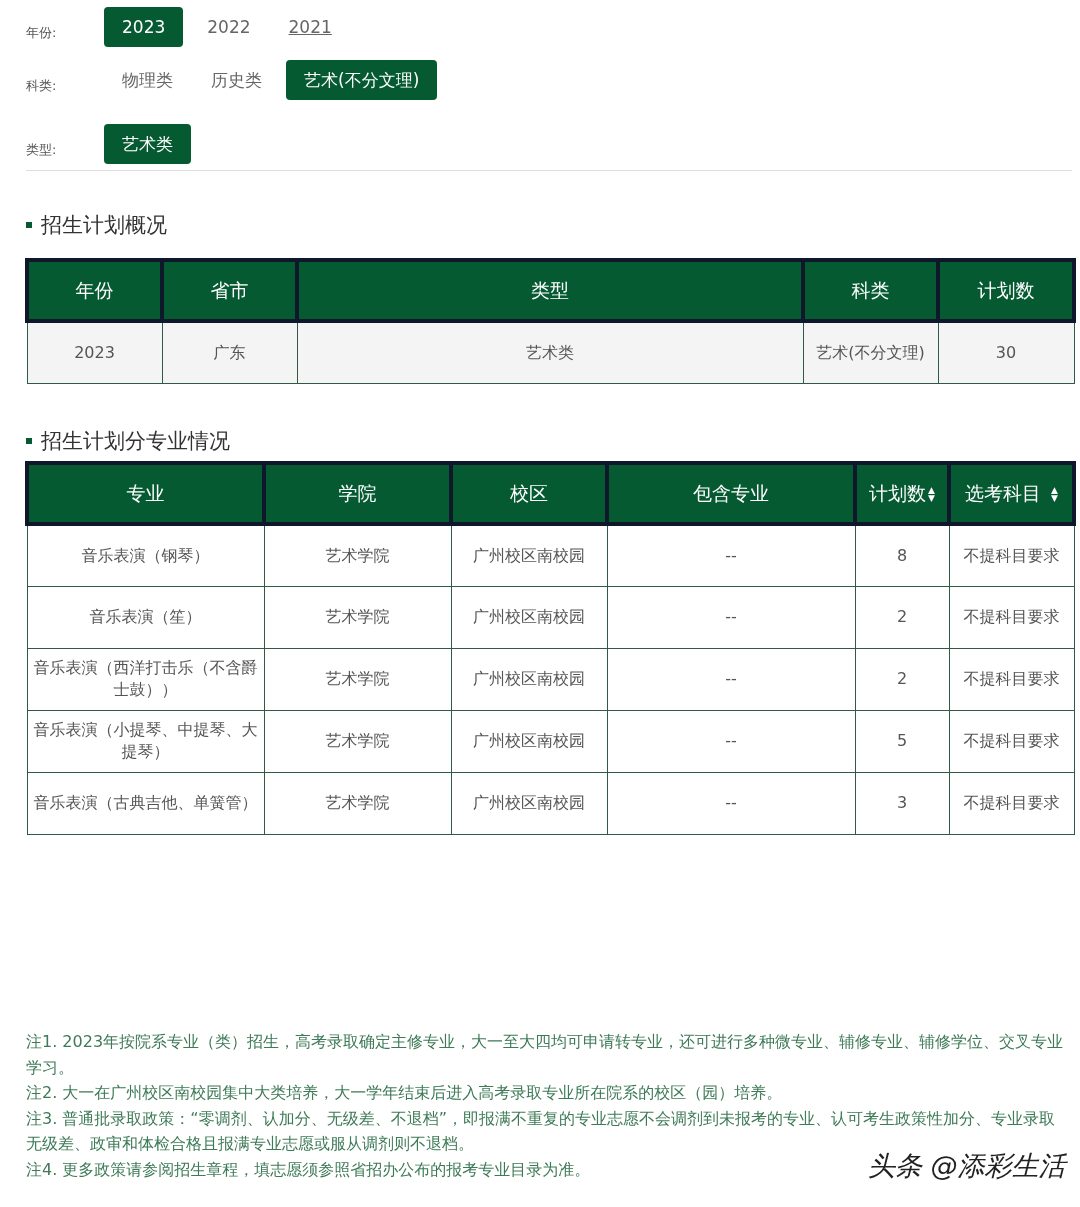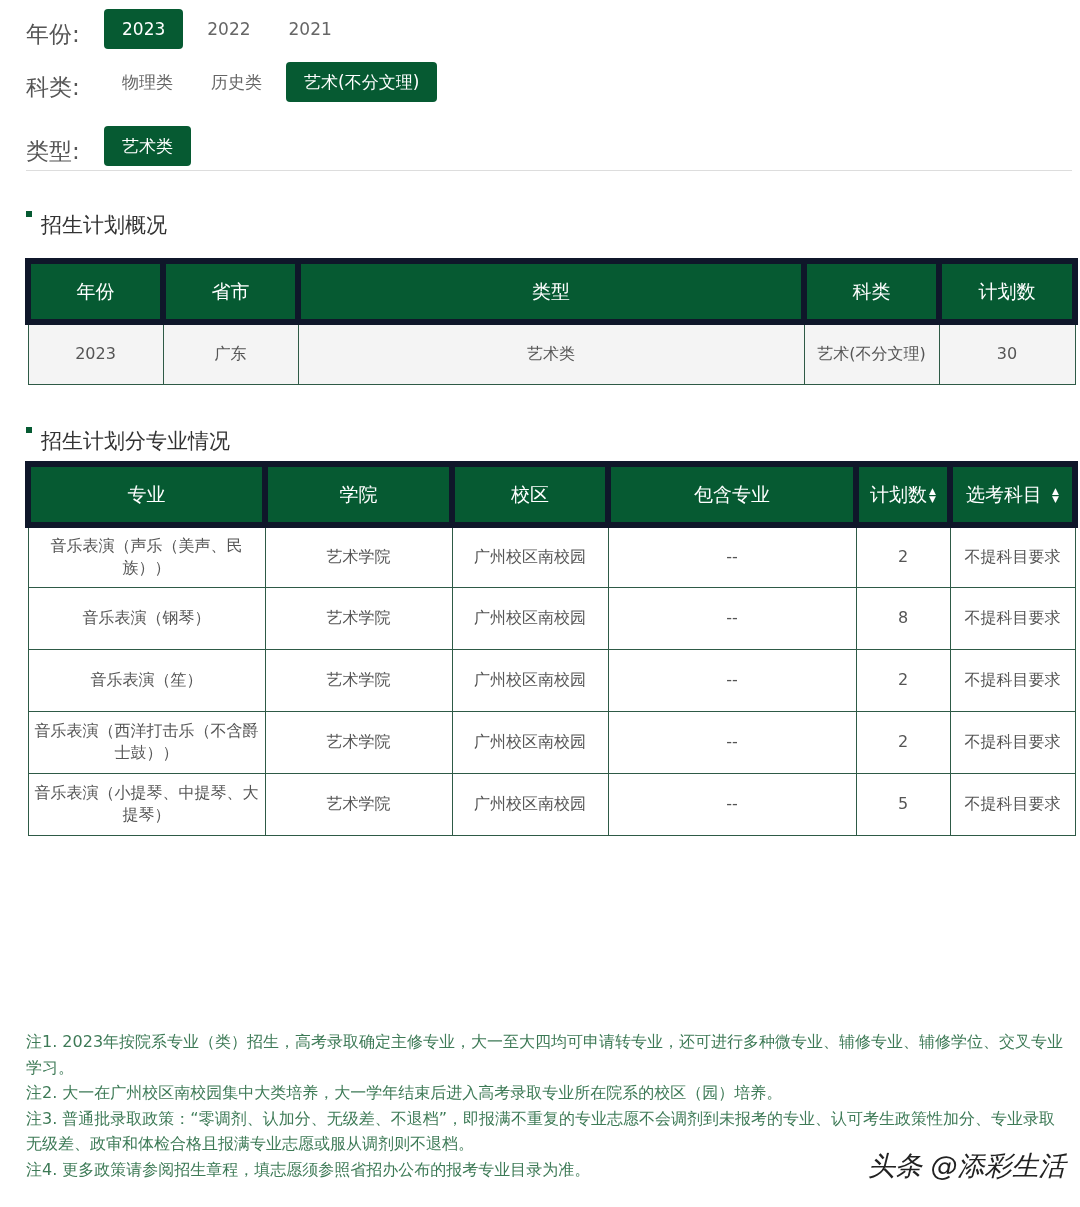--- a/index.html
+++ b/index.html
@@ -1,30 +1,30 @@
 <!DOCTYPE html>
 <html><head>
   <meta charset="utf-8">
   <style>
     * { box-sizing: border-box; margin: 0; padding: 0; }
     html, body { width: 1080px; height: 1207px; background: #ffffff; overflow: hidden; }
     body { font-family: "DejaVu Sans", "Liberation Sans", sans-serif; color: #444; position: relative; }
 
     .filter-row { position: absolute; left: 26px; display: flex; align-items: center; }
-    .filter-label { font-size: 23px; color: #555; width: 78px; margin-top: 12px; }
+    .filter-label { font-size: 13px; color: #555; width: 78px; margin-top: 12px; }
     .opt { font-size: 17px; color: #666; height: 40px; line-height: 40px; padding: 0 18px; border-radius: 4px; cursor: pointer; }
     .opt.active { background: #065a32; color: #fff; }
 
     .divider { position: absolute; left: 26px; top: 170px; width: 1046px; height: 1px; background: #ddd; }
 
-    .section-title { position: absolute; left: 26px; font-size: 21px; color: #333; display: flex; }
+    .section-title { position: absolute; left: 26px; font-size: 21px; color: #333; display: flex; align-items: center; }
     .section-title .bullet { width: 6px; height: 6px; background: #065a32; margin-right: 9px; }
 
     table { position: absolute; left: 25px; border-collapse: collapse; table-layout: fixed; }
-    th { background: #065a32; color: #fff; font-weight: normal; font-size: 19px; height: 61px; border: 6px solid #0f172a; text-align: center; }
+    th { background: #065a32; color: #fff; font-weight: normal; font-size: 19px; height: 61px; border: 4px solid #0f172a; text-align: center; }
     td { border: 1px solid #2e5a46; text-align: center; font-size: 16px; color: #555; padding: 0 6px; line-height: 22px; }
 
     #t1 { top: 258px; width: 1047px; }
     #t1 td { height: 62px; background: #f4f4f4; }
 
     #t2 { top: 461px; width: 1047px; }
     #t2 td { height: 62px; background: #fff; }
 
     .sort-icon { font-size: 12px; margin-left: 2px; display: inline-block; line-height: 8px; vertical-align: middle; }
     .sort-icon span { display: block; font-size: 9px; }
@@ -32,21 +32,21 @@
     .notes { position: absolute; left: 26px; top: 1029px; width: 1040px; font-size: 16px; color: #3d7a56; line-height: 25.5px; }
     .watermark { position: absolute; left: 868px; top: 1148px; font-size: 27px; color: #222; font-style: italic; }
   </style>
 </head>
 <body>
 
 <div class="filter-row" style="top:7px;">
   <span class="filter-label">年份:</span>
   <span class="opt active" style="margin-left:0;">2023</span>
   <span class="opt" style="margin-left:6px;">2022</span>
-  <span class="opt" style="margin-left:2px;">2021</span>
+  <span class="opt" style="margin-left:2px;text-decoration:underline;">2021</span>
 </div>
 
 <div class="filter-row" style="top:60px;">
   <span class="filter-label">科类:</span>
   <span class="opt">物理类</span>
   <span class="opt" style="margin-left:2px;">历史类</span>
   <span class="opt active" style="margin-left:6px;">艺术(不分文理)</span>
 </div>
 
 <div class="filter-row" style="top:124px;">
@@ -108,28 +108,20 @@
       <th>专业</th>
       <th>学院</th>
       <th>校区</th>
       <th>包含专业</th>
       <th><span>计划数</span><span class="sort-icon"><span>▲</span><span>▼</span></span></th>
       <th><span>选考科目</span><span class="sort-icon" style="margin-left:10px;"><span>▲</span><span>▼</span></span></th>
     </tr>
   </thead>
   <tbody>
     <tr>
-      <td>音乐表演（声乐（美声、民族））</td>
-      <td>艺术学院</td>
-      <td>广州校区南校园</td>
-      <td>--</td>
-      <td>2</td>
-      <td>不提科目要求</td>
-    </tr>
-    <tr>
       <td>音乐表演（钢琴）</td>
       <td>艺术学院</td>
       <td>广州校区南校园</td>
       <td>--</td>
       <td>8</td>
       <td>不提科目要求</td>
     </tr>
     <tr>
       <td>音乐表演（笙）</td>
       <td>艺术学院</td>
@@ -147,20 +139,28 @@
       <td>不提科目要求</td>
     </tr>
     <tr>
       <td>音乐表演（小提琴、中提琴、大提琴）</td>
       <td>艺术学院</td>
       <td>广州校区南校园</td>
       <td>--</td>
       <td>5</td>
       <td>不提科目要求</td>
     </tr>
+    <tr>
+      <td>音乐表演（古典吉他、单簧管）</td>
+      <td>艺术学院</td>
+      <td>广州校区南校园</td>
+      <td>--</td>
+      <td>3</td>
+      <td>不提科目要求</td>
+    </tr>
   </tbody>
 </table>
 
 <div class="notes">
   <div>注1. 2023年按院系专业（类）招生，高考录取确定主修专业，大一至大四均可申请转专业，还可进行多种微专业、辅修专业、辅修学位、交叉专业学习。</div>
   <div>注2. 大一在广州校区南校园集中大类培养，大一学年结束后进入高考录取专业所在院系的校区（园）培养。</div>
   <div>注3. 普通批录取政策：“零调剂、认加分、无级差、不退档”，即报满不重复的专业志愿不会调剂到未报考的专业、认可考生政策性加分、专业录取无级差、政审和体检合格且报满专业志愿或服从调剂则不退档。</div>
   <div>注4. 更多政策请参阅招生章程，填志愿须参照省招办公布的报考专业目录为准。</div>
 </div>
 

